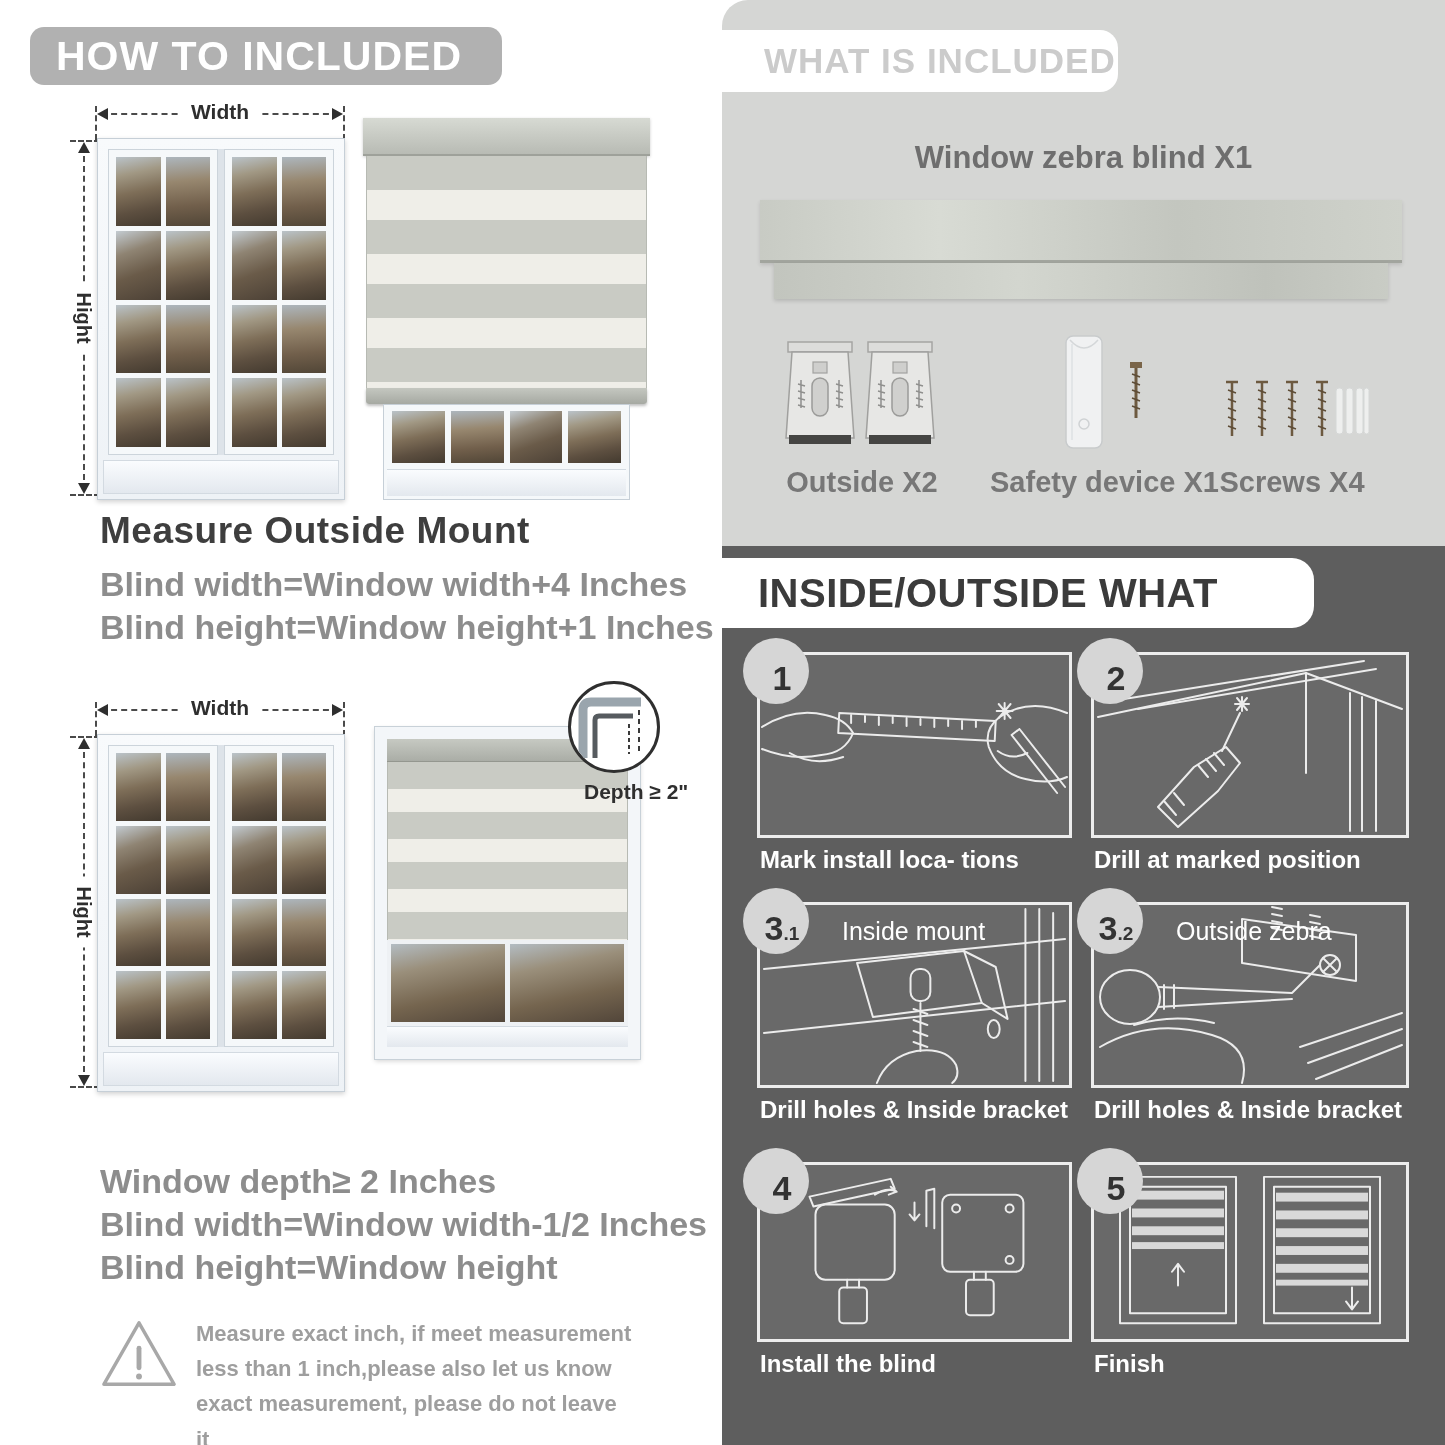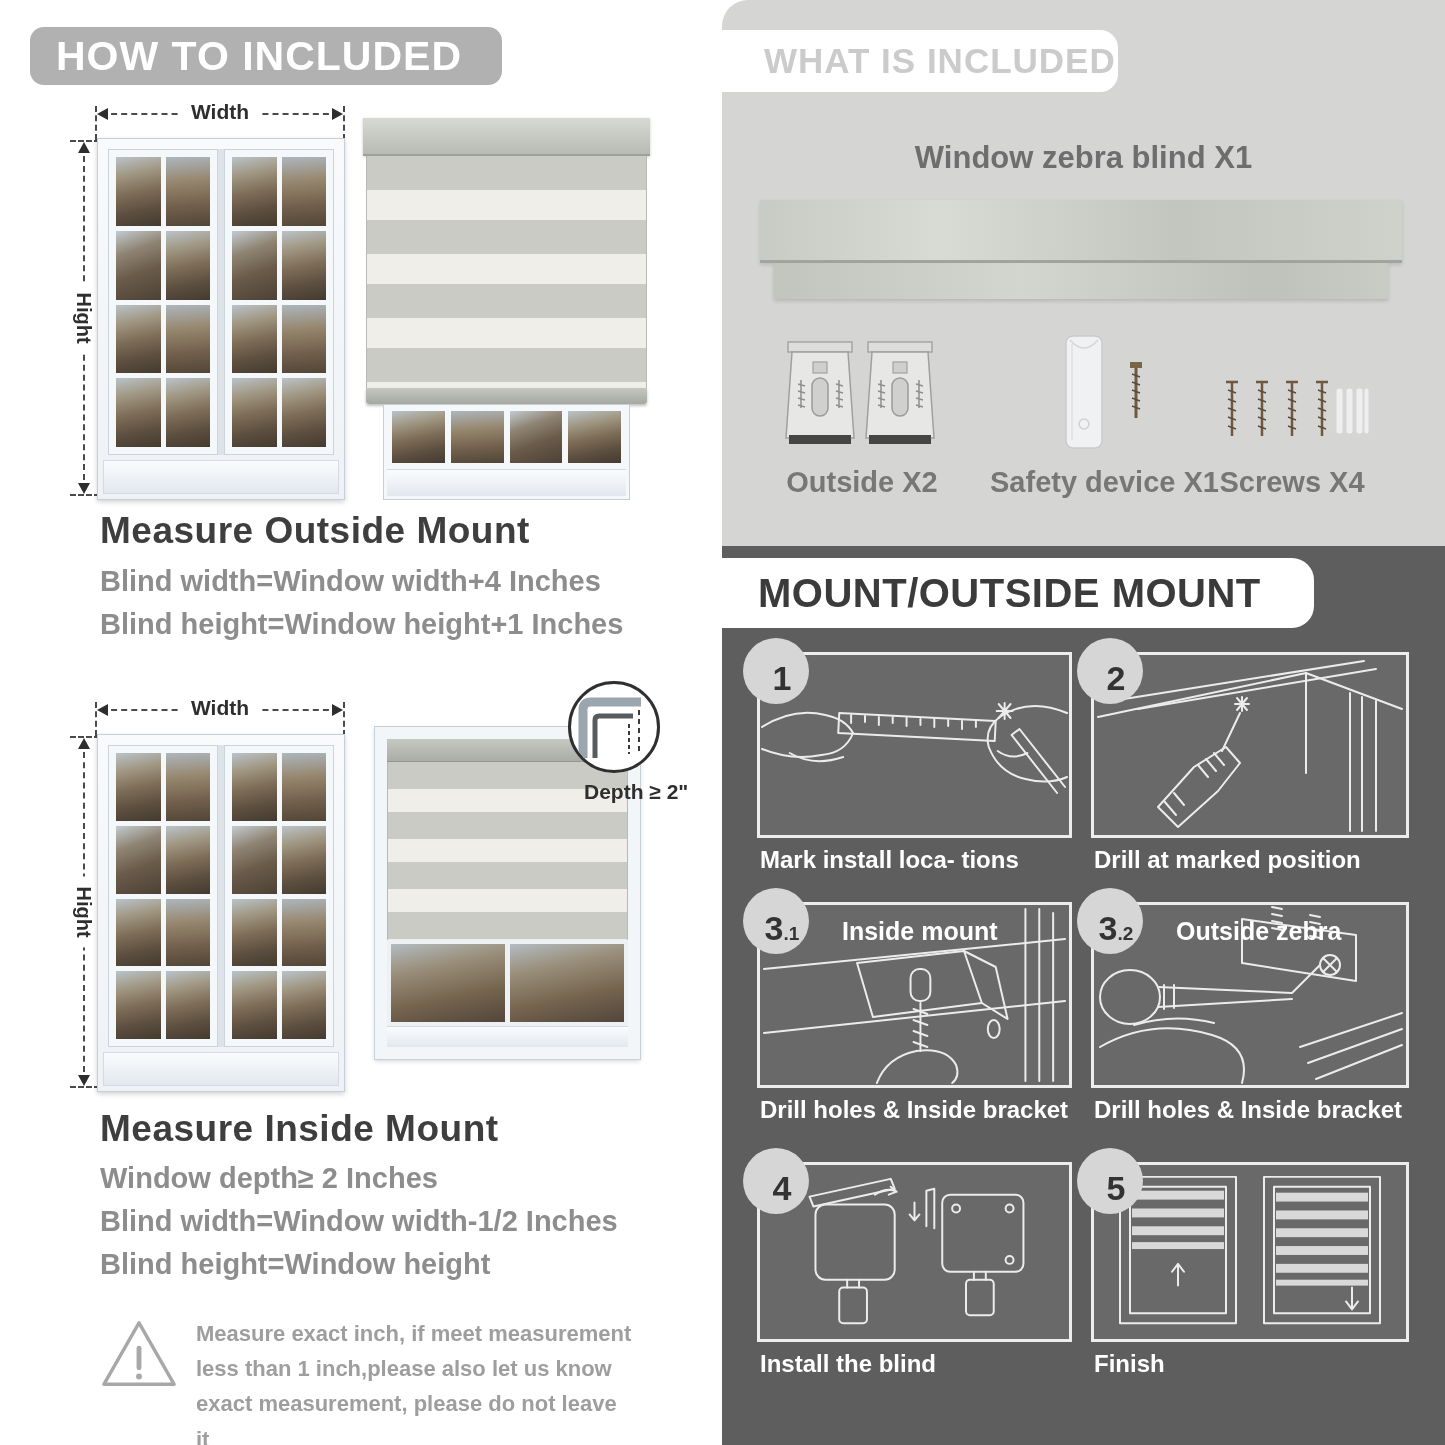--- a/index.html
+++ b/index.html
@@ -4,21 +4,21 @@
 <style>
   html,body{margin:0;padding:0;background:#fff;}
   .page{position:relative;width:1445px;height:1445px;background:#ffffff;overflow:hidden;
         font-family:"Liberation Sans", sans-serif;}
 
   
   .hdr-left{position:absolute;left:30px;top:27px;width:472px;height:58px;background:#b1b1b1;
             border-radius:14px;color:#fff;font-size:41px;font-weight:bold;letter-spacing:1px;
             line-height:58px;padding-left:26px;box-sizing:border-box;}
   .h2{position:absolute;color:#3e3e3e;font-size:37px;font-weight:bold;letter-spacing:.5px;white-space:nowrap;}
-  .rule{position:absolute;color:#8d8d8d;font-size:29px;font-weight:bold;white-space:nowrap;}
+  .rule{position:absolute;color:#8d8d8d;font-size:34px;font-weight:bold;white-space:nowrap;}
 
   
   .w-arrow{position:absolute;height:36px;}
   .w-arrow .tick{position:absolute;top:2px;height:34px;border-left:2px dashed #4a4a4a;}
   .w-arrow .line{position:absolute;left:6px;right:6px;top:9px;border-top:2px dashed #4a4a4a;}
   .w-arrow .ah{position:absolute;top:4px;width:0;height:0;border-top:6px solid transparent;border-bottom:6px solid transparent;}
   .w-arrow .ah.l{left:2px;border-right:11px solid #2e2e2e;}
   .w-arrow .ah.r{right:2px;border-left:11px solid #2e2e2e;}
   .w-arrow .lbl{position:absolute;left:50%;transform:translateX(-50%);top:-4px;background:#fff;
                 padding:0 12px;font-size:21px;font-weight:bold;color:#2e2e2e;}
@@ -96,21 +96,21 @@
 
   .right-bottom{position:absolute;left:722px;top:546px;width:723px;height:899px;background:#5e5e5e;}
   .hdr-mount{position:absolute;left:0;top:12px;width:592px;height:70px;background:#ffffff;
              border-radius:0 22px 22px 0;color:#3b3b3b;font-size:40px;font-weight:bold;
              letter-spacing:.5px;line-height:70px;padding-left:36px;box-sizing:border-box;}
   .step{position:absolute;border:3px solid #ededed;background:#696969;overflow:hidden;box-sizing:border-box;}
   .badge{position:absolute;top:-14px;left:-14px;width:66px;height:66px;border-radius:50%;background:#d6d6d6;
          color:#333;display:flex;align-items:center;justify-content:center;padding:14px 0 0 12px;box-sizing:border-box;}
   .badge .n{font-size:34px;font-weight:bold;line-height:1;}
   .badge .s{font-size:19px;font-weight:bold;line-height:1;margin-top:10px;}
-  .step-title{position:absolute;top:12px;left:82px;color:#fff;font-size:25px;font-weight:bold;white-space:nowrap;}
+  .step-title{position:absolute;top:12px;left:82px;color:#fff;font-size:25px;font-weight:normal;white-space:nowrap;}
   .art{position:absolute;inset:0;width:100%;height:100%;}
   .art path,.art rect,.art circle,.art ellipse,.art line,.art polyline
       {fill:none;stroke:#ececec;stroke-width:2;stroke-linecap:round;stroke-linejoin:round;}
   .art .fillbar{fill:#d9d9d9;stroke:none;}
   .caption{position:absolute;color:#ffffff;font-size:24px;font-weight:bold;white-space:nowrap;}
 </style>
 </head>
 <body>
 
 <div class="page">
@@ -237,21 +237,20 @@
   <div class="zoom-circle">
     <svg viewBox="0 0 86 86">
       <path d="M12,74 L12,26 Q12,18 20,18 L70,18" stroke="#9aa5ad" stroke-width="9" fill="none"></path>
       <path d="M24,74 L24,36 Q24,32 28,32 L62,32" stroke="#565b5f" stroke-width="5" fill="none"></path>
       <path d="M68,26 L68,70" stroke="#3a3a3a" stroke-width="2" stroke-dasharray="5 4" fill="none"></path>
       <path d="M58,40 L58,70" stroke="#3a3a3a" stroke-width="2" stroke-dasharray="4 3" fill="none"></path>
     </svg>
   </div>
   <div class="depth-lbl">Depth ≥ 2"</div>
 
-  <div class="h2" style="left:100px;top:1108px;">Measure Inside Mount</div>
   <div class="rule" style="left:100px;top:1162px;">Window depth≥ 2 Inches</div>
   <div class="rule" style="left:100px;top:1205px;">Blind width=Window width-1/2 Inches</div>
   <div class="rule" style="left:100px;top:1248px;">Blind height=Window height</div>
 
   <div class="warn-wrap">
     <svg class="warn-icon" viewBox="0 0 84 78">
       <path d="M42,6 L78,69 L6,69 Z" fill="none" stroke="#a8a8a8" stroke-width="3.5" stroke-linejoin="round"></path>
       <line x1="42" y1="32" x2="42" y2="52" stroke="#a8a8a8" stroke-width="5" stroke-linecap="round"></line>
       <circle cx="42" cy="61" r="3" fill="#a8a8a8"></circle>
     </svg>
@@ -315,21 +314,21 @@
         <rect x="146" y="10" width="5" height="46" rx="2.5"></rect>
       </g>
     </svg>
 
     <div class="item-label" style="left:40px;width:200px;">Outside X2</div>
     <div class="item-label" style="left:268px;width:220px;">Safety device X1</div>
     <div class="item-label" style="left:495px;width:150px;">Screws X4</div>
   </div>
 
   <div class="right-bottom">
-    <div class="hdr-mount">MOUNT/OUTSIDE MOUNT</div>
+    <div class="hdr-mount">INSIDE/OUTSIDE WHAT</div>
 
     <div class="step" style="left:35px;top:106px;width:315px;height:186px;">
       <svg class="art" viewBox="0 0 312 180" preserveAspectRatio="none">
         <path d="M2,72 Q34,52 66,60 Q86,64 94,78 Q86,98 62,100 Q32,106 2,94"></path>
         <path d="M30,98 Q54,112 84,102"></path>
         <path d="M80,58 L238,66 L237,86 L79,78 Z"></path>
         <path d="M92,60 v8 M106,61 v6 M120,62 v8 M134,62 v6 M148,63 v8 M162,64 v6 M176,64 v8 M190,65 v6 M204,66 v8 M218,66 v6"></path>
         <path d="M247,48 l0,16 M239,56 l16,0 M241,49 l12,14 M253,49 l-12,14"></path>
         <path d="M310,58 Q272,42 242,62 Q226,74 231,92 Q241,118 268,124 Q292,130 310,122"></path>
         <path d="M240,96 Q254,106 270,98"></path>

